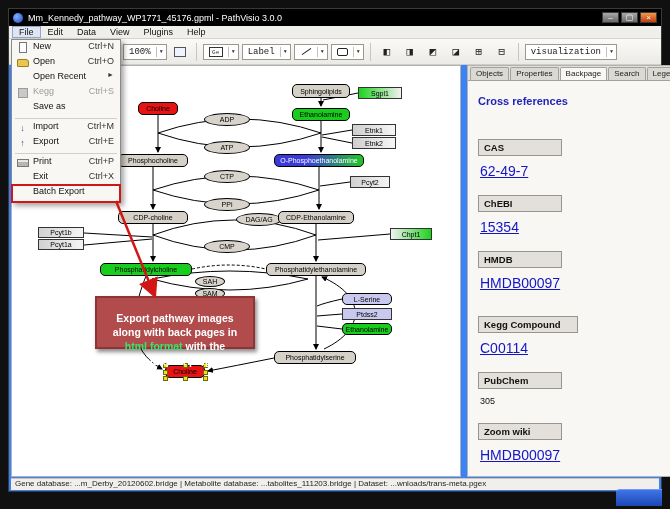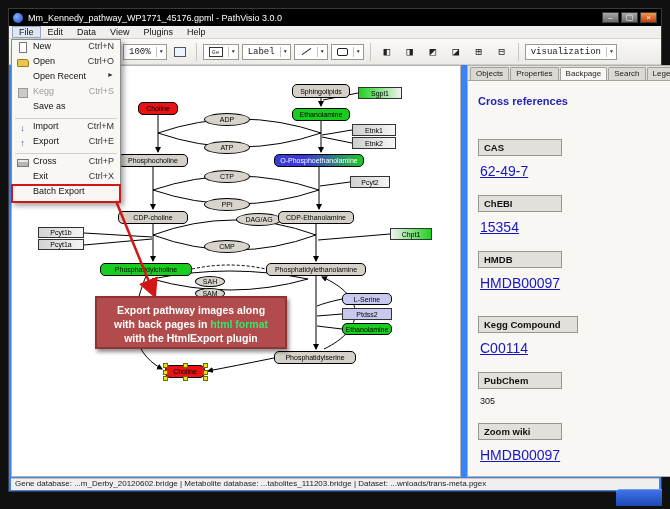--- a/index.html
+++ b/index.html
@@ -47,21 +47,21 @@
   .node.s-red{background:#e81414;}
   .node.s-green{background:#18cd1d;}
   .node.s-lavender{background:#c9c9f0;}
   .node.s-blue-green{background:linear-gradient(90deg,#3a3ad8 35%,#20c723);color:#fff;}
   .node.s-green-grad{background:linear-gradient(90deg,#1ed21e,#f2f2f2);}
   .node.s-green-grad2{background:linear-gradient(90deg,#f2f2f2,#1ed21e);}
   .node.s-gray-grad{background:linear-gradient(90deg,#cfcfcf,#f6f6f6);}
   .node.selected{overflow:visible;z-index:4;}
   .handle{position:absolute;width:5px;height:5px;background:#f2e20a;border:1px solid #6a6a10;z-index:5;}
 
-  .annotation{position:absolute;left:83px;top:230px;width:192px;height:53px;background:#b24b4b;border:2px solid #8e3434;box-shadow:2px 3px 4px rgba(0,0,0,.45);color:#fff;font-weight:bold;font-size:10.5px;line-height:1.35;text-align:center;padding:5px 8px;z-index:6;}
+  .annotation{position:absolute;left:83px;top:230px;width:160px;height:53px;background:#b24b4b;border:2px solid #8e3434;box-shadow:2px 3px 4px rgba(0,0,0,.45);color:#fff;font-weight:bold;font-size:10.5px;line-height:1.35;text-align:center;padding:13px 8px;z-index:6;}
   .annotation .hl{color:#39e46d;}
 
   
   .sidepanel{flex:1;margin-left:6px;background:#efede9;border:1px solid #b4b2ae;display:flex;flex-direction:column;position:relative;}
   .tabs{display:flex;height:14px;font-size:8px;background:#e2e0db;padding:1px 2px 0;}
   .tab{padding:1px 5px;margin-right:1px;border:1px solid #a4a29d;border-bottom:none;border-radius:2px 2px 0 0;background:#dbd9d3;color:#222;}
   .tab.active{background:#f8f7f4;position:relative;top:0;}
   .panel-body{flex:1;background:#f8f7f4;border-top:1px solid #a4a29d;position:relative;padding:8px 20px 6px 10px;overflow:hidden;}
   .xref-heading{color:#2323b8;font-weight:bold;font-size:11px;margin:6px 0 30px;}
   .xref-section{margin-bottom:13px;}
@@ -335,21 +335,21 @@
     <div class="fm-item">
       <span class="fm-icon fm-ic-arrow">↑</span>
       <span class="fm-label">Export</span>
       <span class="fm-short">Ctrl+E</span>
     </div>
     <div class="fm-sep"></div>
     <div class="fm-item">
       <span class="fm-icon">
           <span class="fm-ic-print"></span>
         </span>
-      <span class="fm-label">Cross</span>
+      <span class="fm-label">Print</span>
       <span class="fm-short">Ctrl+P</span>
     </div>
     <div class="fm-item">
       <span class="fm-icon"></span>
       <span class="fm-label">Exit</span>
       <span class="fm-short">Ctrl+X</span>
     </div>
     <div class="fm-item highlight">
       <span class="fm-icon"></span>
       <span class="fm-label">Batch Export</span>

